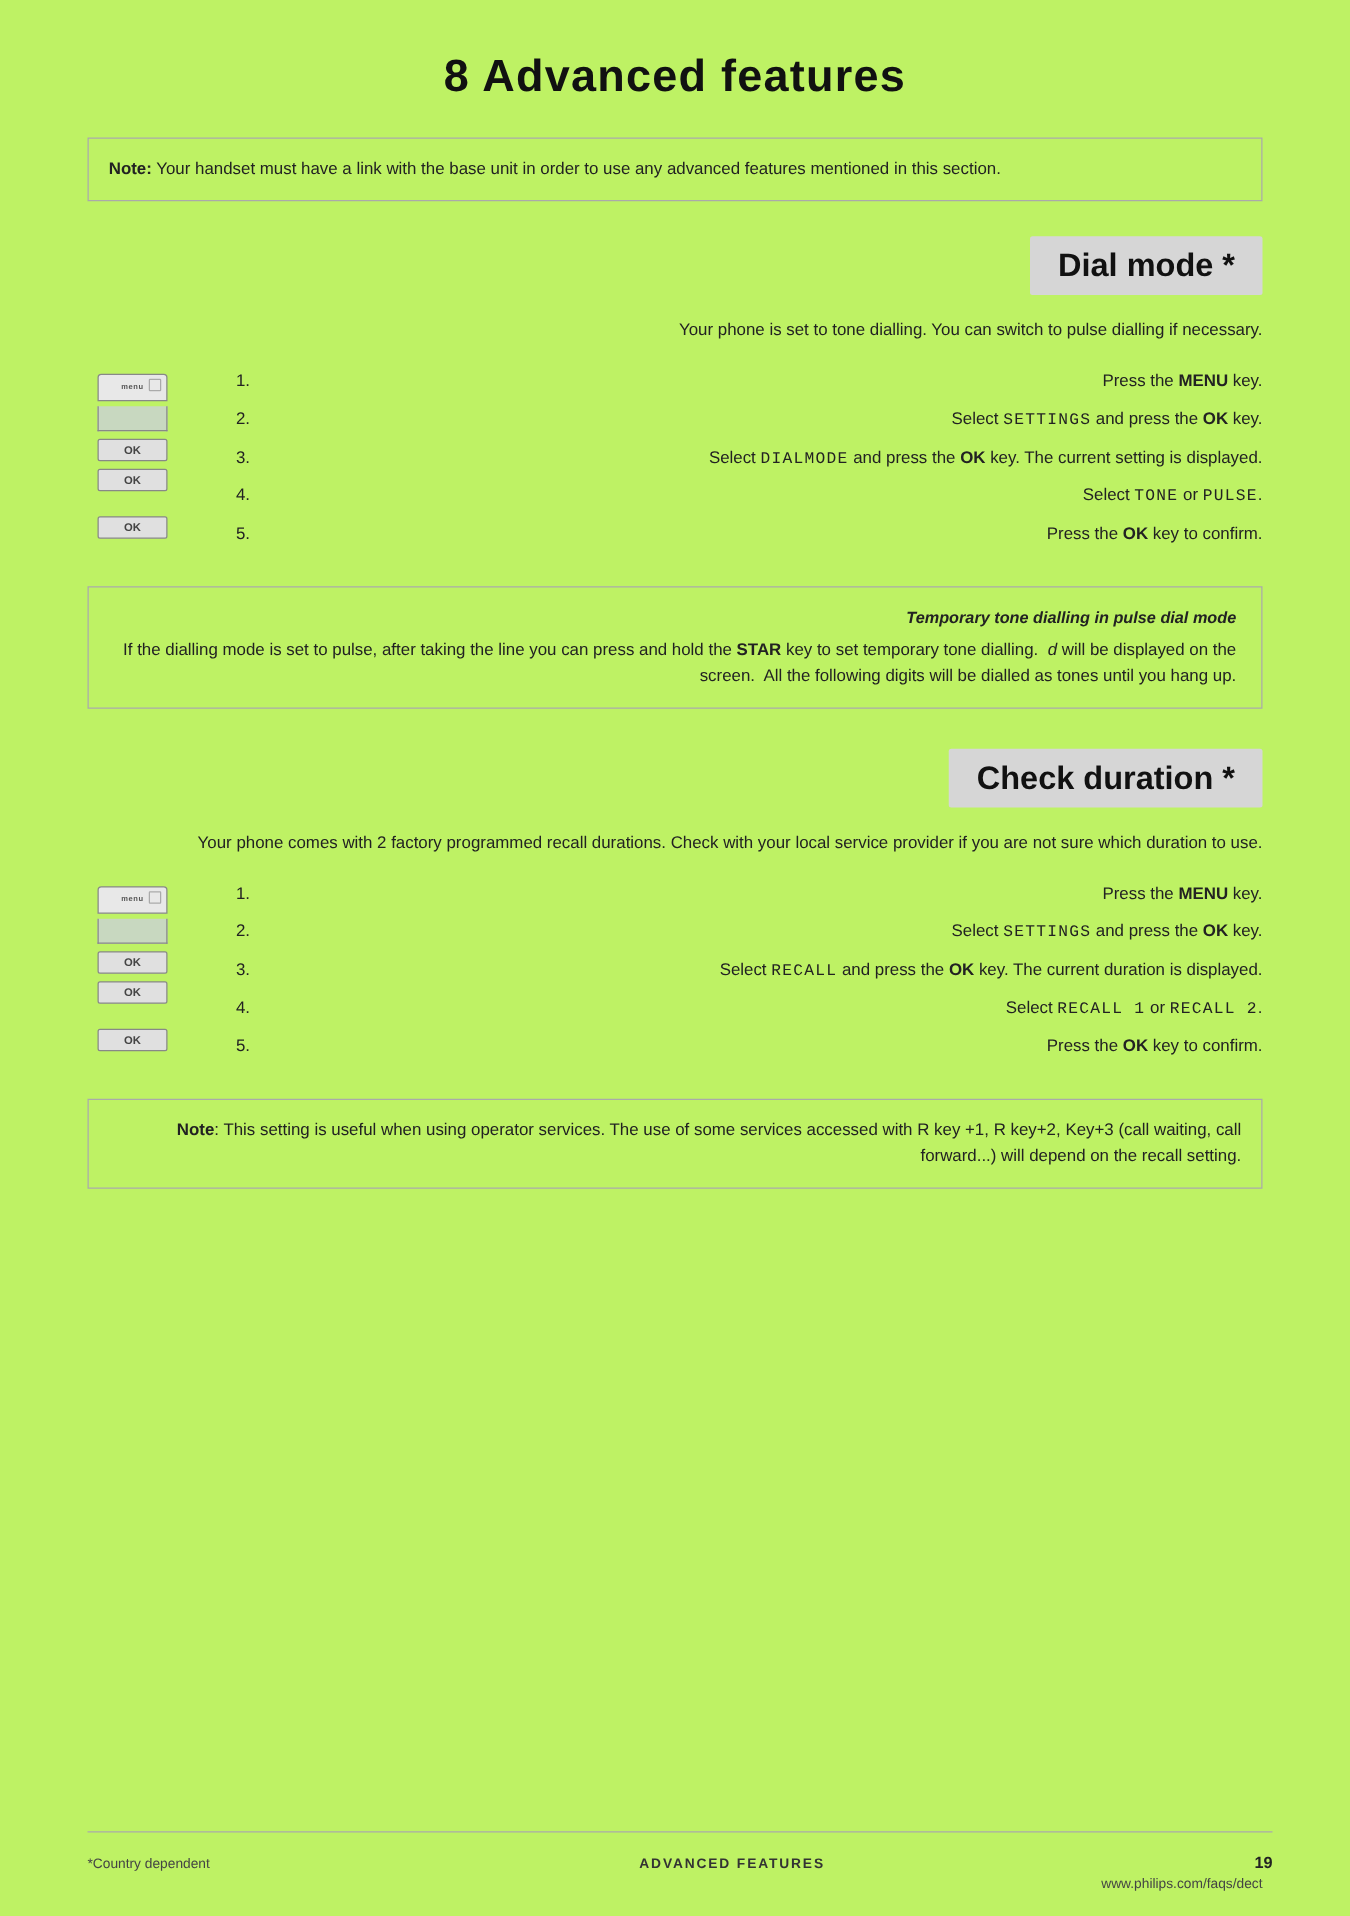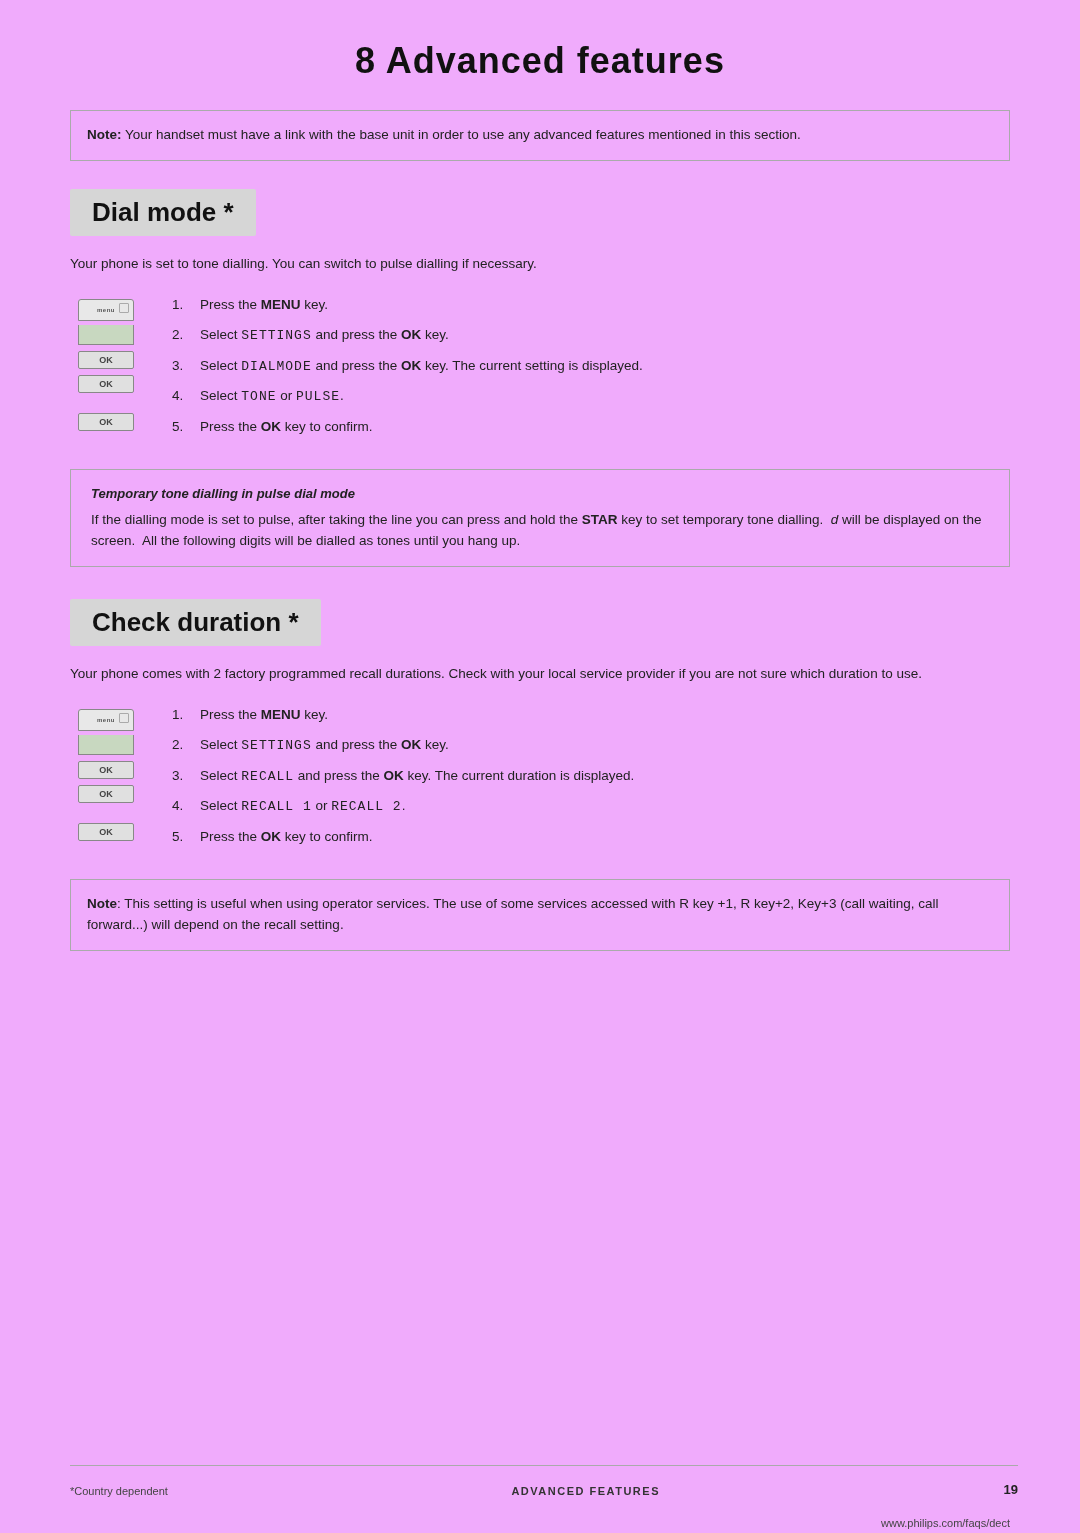--- a/index.html
+++ b/index.html
@@ -10,21 +10,21 @@
       color: #222;
       width: 1080px;
       min-height: 1533px;
       padding: 0;
       position: relative;
     }
 
     .page {
       width: 1080px;
       min-height: 1533px;
-      background: #f0abfc;
+      background: #bef264;
       padding: 40px 70px 60px 70px;
       position: relative;
     }
 
     
     .chapter-title {
       text-align: center;
       font-size: 36px;
       font-weight: 900;
       font-family: Arial, Helvetica, sans-serif;
@@ -209,20 +209,21 @@
       font-weight: bold;
       color: #222;
     }
     .footer-country {
       font-size: 11px;
       color: #444;
     }
 
     .section-block {
       margin-bottom: 32px;
+      text-align: right;
     }
 
     .note-inline {
       font-size: 13.5px;
       line-height: 1.55;
     }
   </style>
 </head>
 <body>
 
@@ -337,15 +338,15 @@
     </div>
   </div>
 
   <div class="page-footer">
     <span class="footer-country">*Country dependent</span>
     <span class="footer-center">ADVANCED FEATURES</span>
     <span style="display:flex;align-items:center;gap:20px;">
       <span class="footer-page-num">19</span>
     </span>
   </div>
-  <div style="position:absolute;bottom:4px;right:70px;font-size:11px;color:#444;">www.philips.com/faqs/dect</div>
+  <div style="position:absolute;bottom:20px;right:70px;font-size:11px;color:#444;">www.philips.com/faqs/dect</div>
 
 </div>
 
 </body></html>

